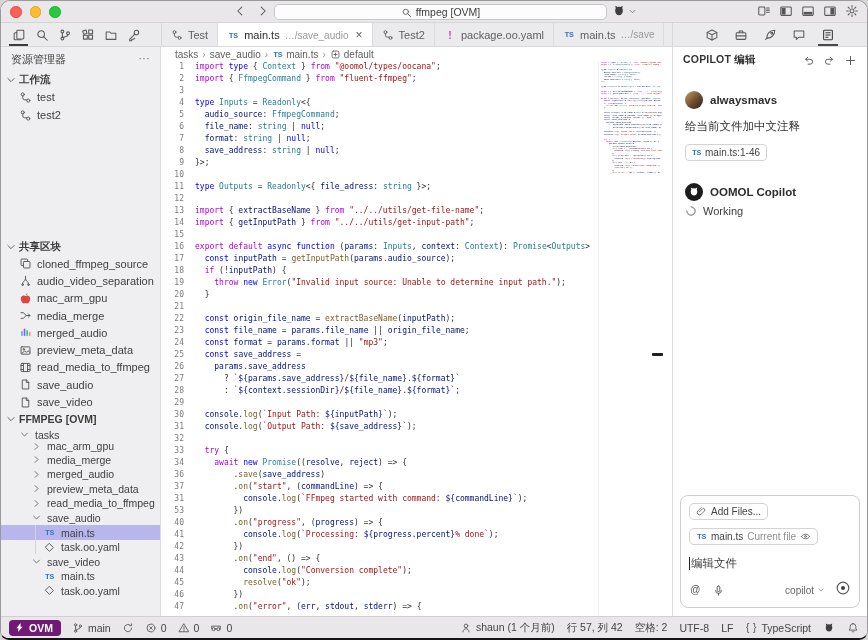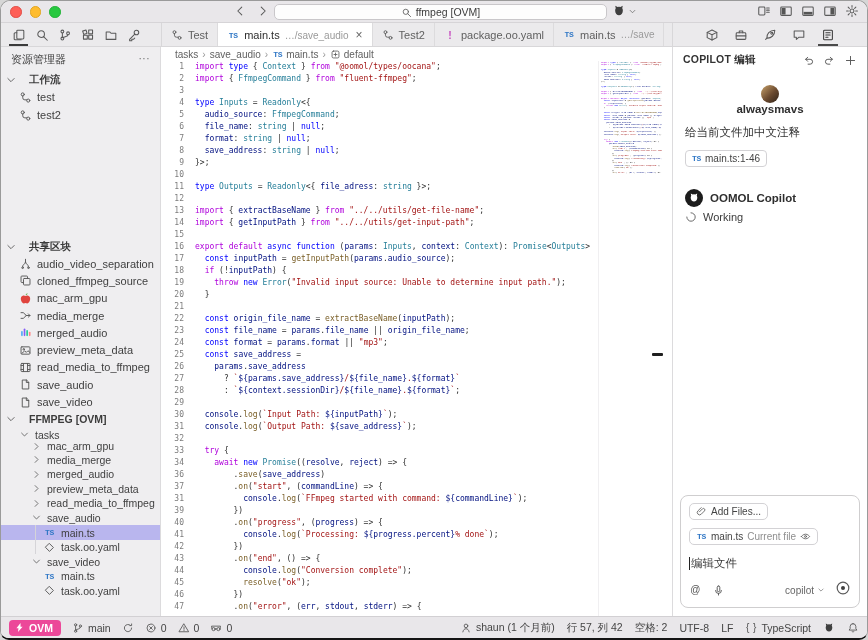--- a/index.html
+++ b/index.html
@@ -40,21 +40,21 @@
   .ptab{width:20px;display:flex;align-items:center;justify-content:center;}
   .ptab .ic{width:14px;height:14px;}
   .ptab.active{box-shadow:inset 0 -2px 0 #4a4a4a;}
   
   .main{flex:1;display:flex;overflow:hidden;}
   
   .sidebar{width:160px;flex:none;background:#efeef0;border-right:1px solid #dcdbdd;overflow:hidden;font-size:11px;}
   .sbheader{height:24px;display:flex;align-items:center;padding:0 10px;color:#424242;}
   .sbheader .lbl{flex:1;font-size:11px;}
   .sbheader .txtic{color:#666;}
-  .sechead{height:17px;display:flex;align-items:center;gap:12px;padding-left:4px;font-weight:700;color:#3b3b3b;font-size:10.5px;}
+  .sechead{height:17px;display:flex;align-items:center;gap:2px;padding-left:4px;font-weight:700;color:#3b3b3b;font-size:10.5px;}
   .sechead .ic{width:12px;height:12px;}
   .sec0 .secrows{height:150px;}
   .trow{position:relative;display:flex;align-items:center;gap:5px;color:#3f3f3f;}
   .sec0 .trow{height:18px;}
   .sec1 .trow{height:17.3px;}
   .sec2 .trow{height:14.6px;font-size:10.5px;}
   .trow .ic{width:13px;height:13px;}
   .trow .ic.small{width:11px;height:11px;}
   .trow.sel{background:#b9b6ee;}
   .trow.clip{height:10px;overflow:hidden;align-items:flex-end;}
@@ -76,21 +76,21 @@
   .minimap{width:64px;flex:none;border-left:1px solid #f0eff1;padding:1px 0 0 2px;overflow:hidden;}
   .ml{height:2.4px;line-height:2.4px;font-size:2.2px;white-space:pre;font-family:"DejaVu Sans Mono",monospace;overflow:hidden;}
   .mmgutter{width:10px;flex:none;}
   .scrolldash{position:absolute;right:9px;top:292px;width:11px;height:2.5px;background:#1f1f1f;border-radius:1px;}
   
   .panel{width:195px;flex:none;background:#fff;border-left:1px solid #dcdbdd;display:flex;flex-direction:column;overflow:hidden;}
   .pheader{height:26px;flex:none;display:flex;align-items:center;padding:4px 10px;gap:8px;}
   .ptitle{flex:1;font-size:10.5px;font-weight:600;color:#333;letter-spacing:.2px;}
   .pheader .ic{width:13px;height:13px;}
   .pcontent{flex:1;padding:6px 12px;overflow:hidden;}
-  .urow{display:flex;align-items:center;margin-top:6px;flex-direction:column;}
+  .urow{display:flex;align-items:center;gap:7px;margin-top:12px;}
   .avatar{width:18px;height:18px;border-radius:50%;background:linear-gradient(135deg,#c9a36b 0%,#6b4a2f 55%,#2e2218 100%);flex:none;}
   .uname{font-size:11.5px;font-weight:700;color:#2e2e2e;}
   .umsg{margin-top:10px;font-size:11.5px;color:#333;}
   .fchip{display:inline-flex;align-items:center;gap:4px;margin-top:10px;border:1px solid #d3d2d5;border-radius:4px;
     padding:2px 6px;font-size:10px;color:#444;background:#fff;}
   .arow{display:flex;align-items:center;gap:7px;margin-top:22px;}
   .botavatar{width:18px;height:18px;border-radius:50%;background:#1c1c1c;display:flex;align-items:center;justify-content:center;flex:none;}
   .botavatar .ic{width:12px;height:12px;}
   .aname{font-size:11.5px;font-weight:700;color:#2e2e2e;}
   .wrow{display:flex;align-items:center;gap:6px;margin-top:4px;font-size:11px;color:#3c3c3c;}
@@ -446,38 +446,38 @@
                   </g>
                 </svg>
               </span>
               <span>共享区块</span>
             </div>
     <div class="secrows">
               <div class="trow" style="padding-left:18px">
                 <span class="ic ">
                   <svg viewBox="0 0 16 16">
                     <g stroke="#5a5a5a" fill="none" stroke-width="1.2" stroke-linecap="round" stroke-linejoin="round">
+                      <rect x="5.5" y="5.5" width="8" height="8" rx="1"></rect>
+                      <path d="M10.5 5.5v-2a1 1 0 0 0-1-1h-6a1 1 0 0 0-1 1v6a1 1 0 0 0 1 1h2"></path>
+                    </g>
+                  </svg>
+                </span>
+                <span class="rlabel">cloned_ffmpeg_source</span>
+              </div>
+              <div class="trow" style="padding-left:18px">
+                <span class="ic ">
+                  <svg viewBox="0 0 16 16">
+                    <g stroke="#5a5a5a" fill="none" stroke-width="1.2" stroke-linecap="round" stroke-linejoin="round">
                       <path d="M8 2.8v3.4M8 6.2C8 9 4.4 8.6 4.4 12M8 6.2c0 2.8 3.6 2.4 3.6 5.8"></path>
                       <circle cx="4.4" cy="13.2" r="1"></circle>
                       <circle cx="11.6" cy="13.2" r="1"></circle>
                     </g>
                   </svg>
                 </span>
                 <span class="rlabel">audio_video_separation</span>
-              </div>
-              <div class="trow" style="padding-left:18px">
-                <span class="ic ">
-                  <svg viewBox="0 0 16 16">
-                    <g stroke="#5a5a5a" fill="none" stroke-width="1.2" stroke-linecap="round" stroke-linejoin="round">
-                      <rect x="5.5" y="5.5" width="8" height="8" rx="1"></rect>
-                      <path d="M10.5 5.5v-2a1 1 0 0 0-1-1h-6a1 1 0 0 0-1 1v6a1 1 0 0 0 1 1h2"></path>
-                    </g>
-                  </svg>
-                </span>
-                <span class="rlabel">cloned_ffmpeg_source</span>
               </div>
               <div class="trow" style="padding-left:18px">
                 <span class="ic ">
                   <svg viewBox="0 0 16 16">
                     <path fill="#e0443e" d="M11.3 4.6c1.8.6 2.8 2.2 2.4 4.6-.4 2.8-2 4.8-3.5 4.8-.8 0-1.3-.5-2.2-.5s-1.4.5-2.2.5c-1.5 0-3.1-2-3.5-4.8-.4-2.4.6-4 2.4-4.6 1-.4 2.4-.2 3.3.4.9-.6 2.3-.8 3.3-.4z"></path>
                     <path fill="#5ba741" d="M8.2 3.9c0-1.2 1-2.3 2.3-2.5 0 1.2-1 2.3-2.3 2.5z"></path>
                   </svg>
                 </span>
                 <span class="rlabel">mac_arm_gpu</span>
               </div>
@@ -853,21 +853,21 @@
             </div>
             <div class="cl">
               <span class="ln">37</span>
               <span class="ct">        .<span class="f">on</span>(<span class="s">"start"</span>, (<span class="v">commandLine</span>) =&gt; {</span>
             </div>
             <div class="cl">
               <span class="ln">31</span>
               <span class="ct">          <span class="v">console</span>.<span class="f">log</span>(<span class="s">`FFmpeg started with command: </span><span class="tv">${commandLine}</span><span class="s">`</span>);</span>
             </div>
             <div class="cl">
-              <span class="ln">39</span>
+              <span class="ln">53</span>
               <span class="ct">        })</span>
             </div>
             <div class="cl">
               <span class="ln">40</span>
               <span class="ct">        .<span class="f">on</span>(<span class="s">"progress"</span>, (<span class="v">progress</span>) =&gt; {</span>
             </div>
             <div class="cl">
               <span class="ln">41</span>
               <span class="ct">          <span class="v">console</span>.<span class="f">log</span>(<span class="s">`Processing: </span><span class="tv">${progress.percent}</span><span class="s">% done`</span>);</span>
             </div>
@@ -1079,21 +1079,21 @@
                 </svg>
               </span>
           </span>
         </div>
       </div>
     </div>
   </div>
 
   <div class="statusbar">
     <div class="sbleft" id="sbleft">
-        <span class="sitem ovmchip" style="background:#ec4899">
+        <span class="sitem ovmchip" style="background:#701a75">
           <span class="ic ">
             <svg viewBox="0 0 16 16">
               <path fill="#ffffff" d="M9.5 1.5 3.5 9h3L5.8 14.5 12.5 6.8h-3z"></path>
             </svg>
           </span>
           <span>OVM</span>
         </span>
         <span class="sitem">
           <span class="ic ">
             <svg viewBox="0 0 16 16">

